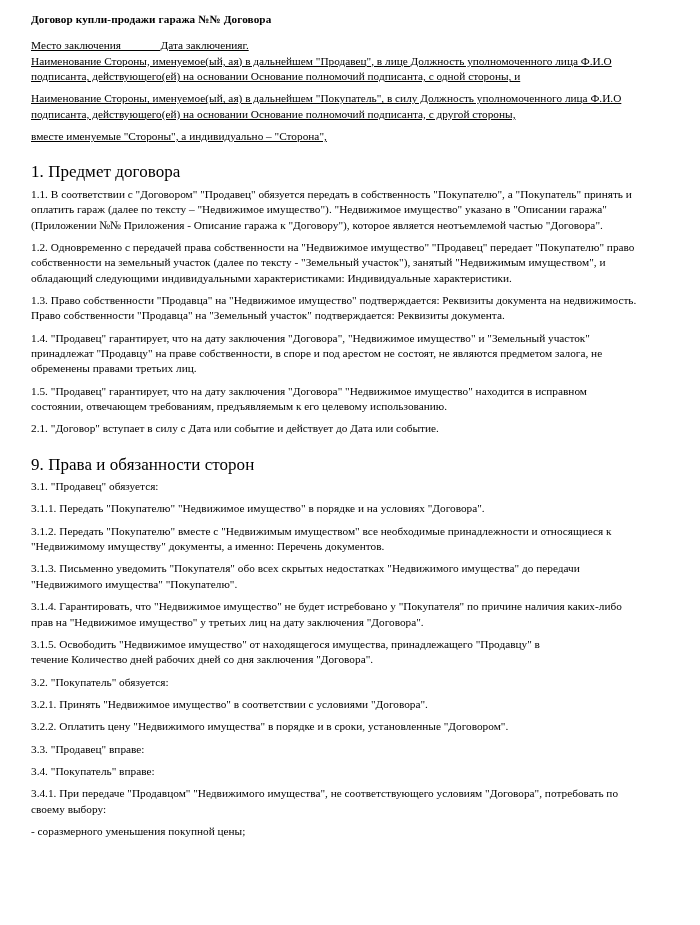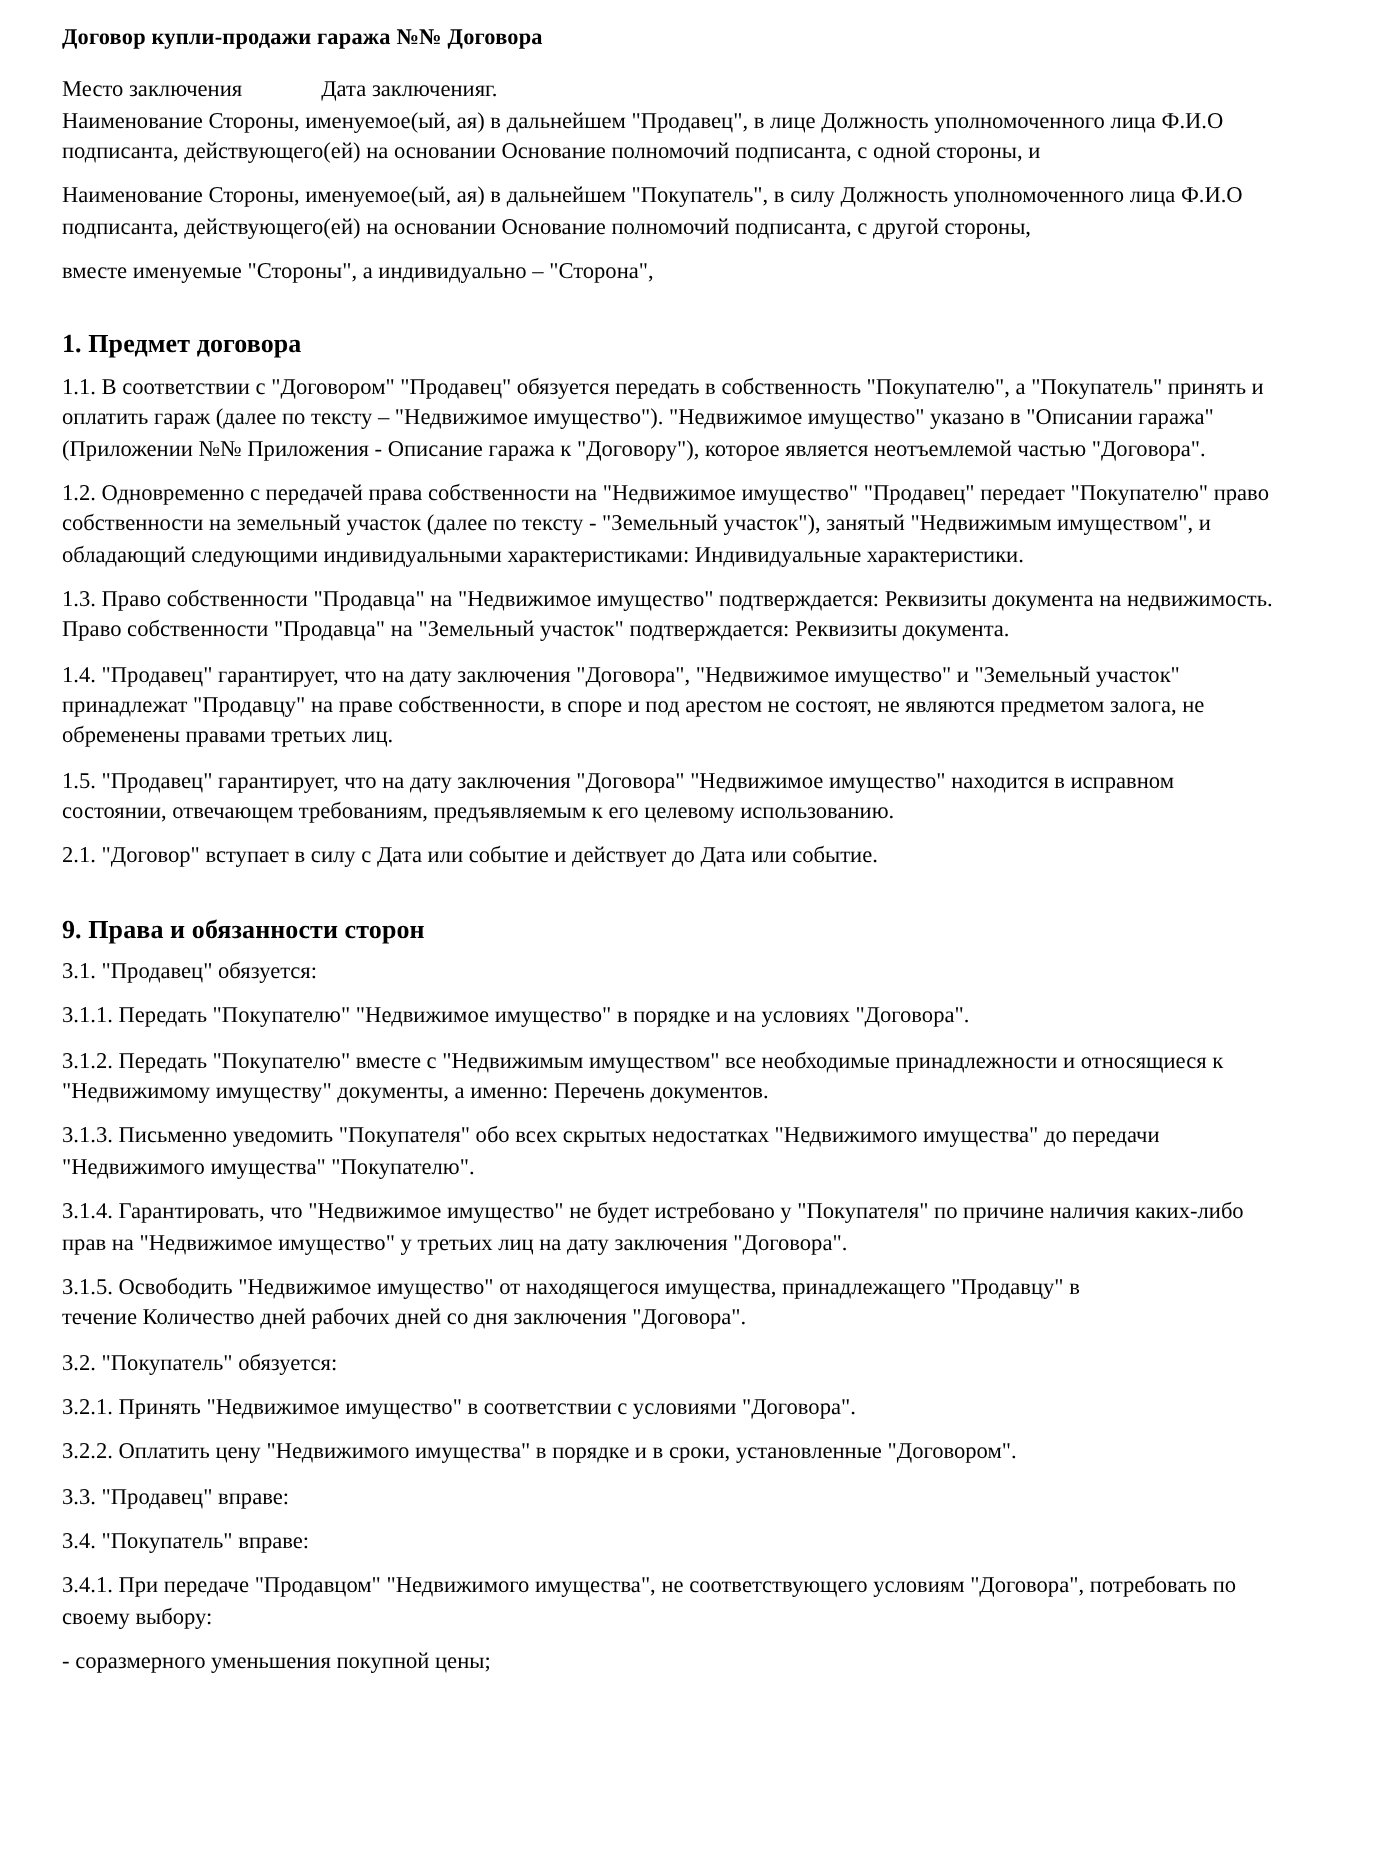--- a/index.html
+++ b/index.html
@@ -23,40 +23,42 @@
     overflow: hidden;
   }
   .doc-title {
     font-size: 11.2px;
     font-weight: bold;
     line-height: 15.4px;
     margin: 0 0 11px 0;
     letter-spacing: 0.1px;
   }
   .section-heading {
-    font-size: 13px;
-    font-weight: bold;
+    font-size: 17px;
+    font-weight: normal;
     line-height: 15.4px;
     margin: 0;
     padding: 13px 0 7px 0;
     letter-spacing: 0.05px;
   }
   .para {
     font-size: 11.3px;
     line-height: 15.35px;
     margin: 0;
     padding: 0 0 7px 0;
     text-align: left;
     white-space: pre-wrap;
   }
   .para.tight {
     padding-bottom: 2px;
+    text-decoration: underline;
   }
   .para.head-line {
     padding-bottom: 0;
+    text-decoration: underline;
   }
   .bullet {
     font-size: 11.3px;
     line-height: 15.35px;
     margin: 0;
     padding: 0 0 8px 0;
   }
   .spacer-sm { height: 5px; }
 </style>
 </head>

